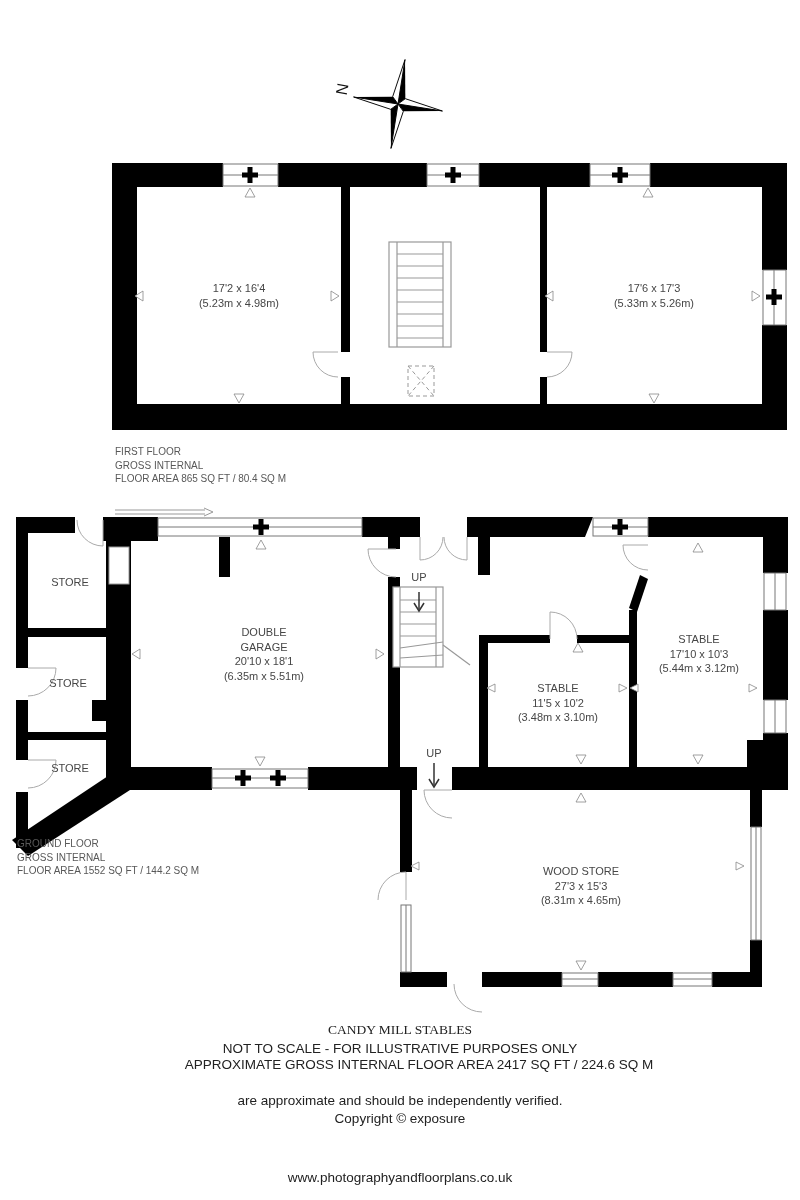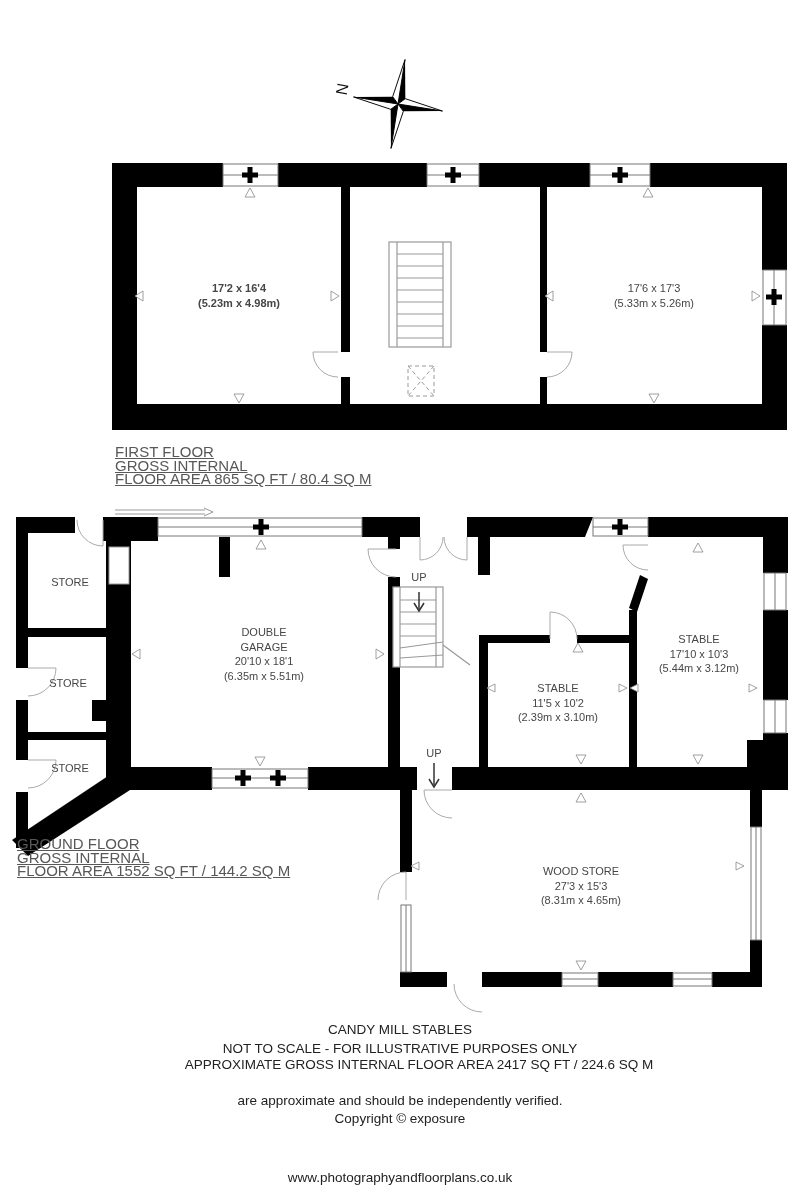--- a/index.html
+++ b/index.html
@@ -2,22 +2,22 @@
 <html><head>
 <meta charset="utf-8">
 <style>
   html,body{margin:0;padding:0;background:#ffffff;}
   #page{position:relative;width:800px;height:1200px;background:#fff;overflow:hidden;
         font-family:"Liberation Sans", sans-serif;}
   svg{position:absolute;left:0;top:0;}
   .lbl{position:absolute;transform:translateX(-50%);text-align:center;color:#464646;
        font-size:11px;line-height:14.5px;white-space:nowrap;}
   .lbl div{white-space:nowrap;}
-  .floorlbl{position:absolute;color:#585858;font-size:15px;line-height:13.5px;
-       text-align:left;white-space:nowrap;text-decoration:underline;}
+  .floorlbl{position:absolute;color:#585858;font-size:10px;line-height:13.5px;
+       text-align:left;white-space:nowrap;}
   .footline{position:absolute;left:50%;transform:translateX(-50%);color:#222;
        font-size:13.5px;white-space:nowrap;}
   .uplbl{position:absolute;transform:translateX(-50%);color:#464646;font-size:11px;white-space:nowrap;}
 </style>
 </head>
 <body>
 
 <div id="page">
 
 <svg width="800" height="1200" viewBox="0 0 800 1200">
@@ -279,21 +279,21 @@
       <polygon points="698,543 693,552 703,552"></polygon>
       <polygon points="693,755 703,755 698,764"></polygon>
       <polygon points="757,688 749,684 749,692"></polygon>
       <polygon points="576,961 586,961 581,970"></polygon>
       <polygon points="411,866 419,862 419,870"></polygon>
       <polygon points="736,862 736,870 744,866"></polygon>
     </g>
   </g>
 </svg>
 
-<div class="lbl" style="left:239px;top:281px;font-weight:bold;">
+<div class="lbl" style="left:239px;top:281px;">
   <div>17'2 x 16'4</div>
   <div>(5.23m x 4.98m)</div>
 </div>
 <div class="lbl" style="left:654px;top:281px;">
   <div>17'6 x 17'3</div>
   <div>(5.33m x 5.26m)</div>
 </div>
 
 <div class="floorlbl" style="left:115px;top:445px;">
   <div>FIRST FLOOR</div>
@@ -317,41 +317,41 @@
   <div>20'10 x 18'1</div>
   <div>(6.35m x 5.51m)</div>
 </div>
 
 <div class="uplbl" style="left:419px;top:571px;">UP</div>
 <div class="uplbl" style="left:434px;top:747px;">UP</div>
 
 <div class="lbl" style="left:558px;top:681px;">
   <div>STABLE</div>
   <div>11'5 x 10'2</div>
-  <div>(2.39m x 3.10m)</div>
+  <div>(3.48m x 3.10m)</div>
 </div>
 
 <div class="lbl" style="left:699px;top:632px;">
   <div>STABLE</div>
   <div>17'10 x 10'3</div>
   <div>(5.44m x 3.12m)</div>
 </div>
 
 <div class="lbl" style="left:581px;top:864px;">
   <div>WOOD STORE</div>
   <div>27'3 x 15'3</div>
   <div>(8.31m x 4.65m)</div>
 </div>
 
 <div class="floorlbl" style="left:17px;top:837px;">
   <div>GROUND FLOOR</div>
   <div>GROSS INTERNAL</div>
   <div>FLOOR AREA 1552 SQ FT / 144.2 SQ M</div>
 </div>
 
-<div class="footline" style="top:1022px;">CANDY MILL STABLES</div>
+<div class="footline" style="top:1022px;font-family:Liberation Serif, serif;">CANDY MILL STABLES</div>
 <div class="footline" style="top:1041px;">NOT TO SCALE - FOR ILLUSTRATIVE PURPOSES ONLY</div>
 <div class="footline" style="top:1057px;margin-left:19px;">APPROXIMATE GROSS INTERNAL FLOOR AREA 2417 SQ FT / 224.6 SQ M</div>
 <div class="footline" style="top:1093px;">are approximate and should be independently verified.</div>
 <div class="footline" style="top:1111px;">Copyright © exposure</div>
 <div class="footline" style="top:1128px;margin-top:42px;">www.photographyandfloorplans.co.uk</div>
 
 </div>
 
 </body></html>

